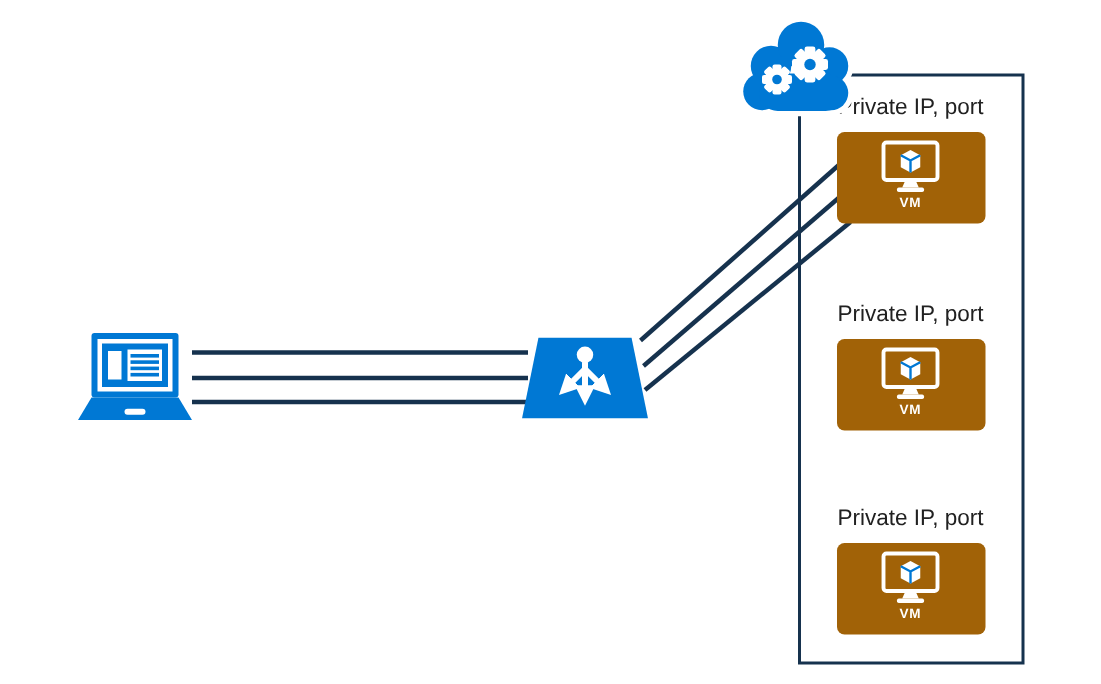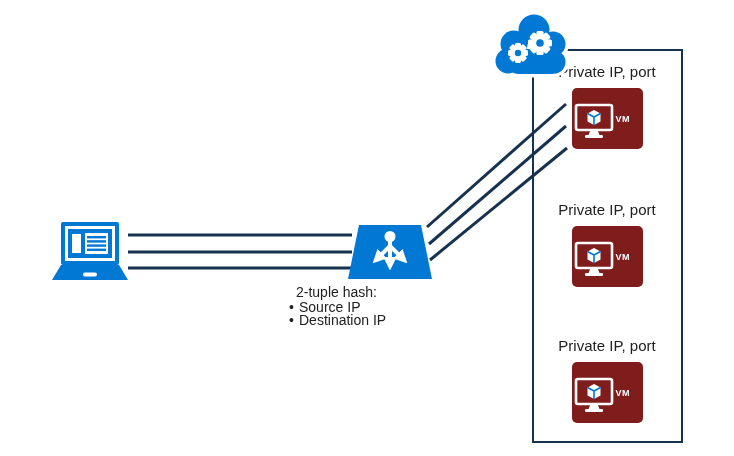--- a/index.html
+++ b/index.html
@@ -56,26 +56,26 @@
   .vm-group-2 { top: 202px; }
   .vm-group-3 { top: 338px; }
   .vm-label {
     color: #212121;
     font-size: 15px;
     line-height: 16px;
     margin-bottom: 8px;
     white-space: nowrap;
   }
   .vm-box {
-    width: 71px; height: 61px;
+    width: 99px; height: 61px;
     margin: 0 auto;
-    background: #7f1d1d;
+    background: #a16207;
     border-radius: 5px;
     display: flex;
-    flex-direction: row;
+    flex-direction: column;
     align-items: center;
     justify-content: flex-start;
   }
   .vm-box svg { margin-top: 5px; display: block; }
   .vm-text {
     color: #ffffff;
     font-size: 9px;
     font-weight: bold;
     letter-spacing: 0.6px;
     line-height: 10px;
@@ -122,29 +122,20 @@
     </defs>
     <polygon points="11,0 73,0 84,54 0,54" fill="#0078D4"></polygon>
     <circle cx="42" cy="11.5" r="5.5" fill="#ffffff"></circle>
     <g stroke="#ffffff" stroke-width="4" stroke-linecap="round" fill="none">
       <line x1="42" y1="17" x2="42" y2="40" marker-end="url(#lbArrow)"></line>
       <line x1="42" y1="21" x2="28.5" y2="34.5" marker-end="url(#lbArrow)"></line>
       <line x1="42" y1="21" x2="55.5" y2="34.5" marker-end="url(#lbArrow)"></line>
     </g>
   </svg>
 
-  <div class="lb-caption">
-    <div class="caption-title">2-tuple hash:</div>
-    <div class="caption-line">
-      <span class="bullet">•</span><span>Source IP</span>
-    </div>
-    <div class="caption-line">
-      <span class="bullet">•</span><span>Destination IP</span>
-    </div>
-  </div>
 
   <svg class="abs cloud-layer" style="left:493px; top:11px;" width="77" height="75" viewBox="0 0 77 75">
 
     <g fill="#0078D4" stroke="#ffffff" stroke-width="7">
       <circle cx="21" cy="33" r="13.5"></circle>
       <circle cx="41" cy="19" r="15.5"></circle>
       <circle cx="60" cy="33" r="12.5"></circle>
       <circle cx="15" cy="50" r="12.5"></circle>
       <circle cx="61" cy="51" r="11.5"></circle>
       <rect x="13" y="38" width="57" height="25" rx="12.5"></rect>

